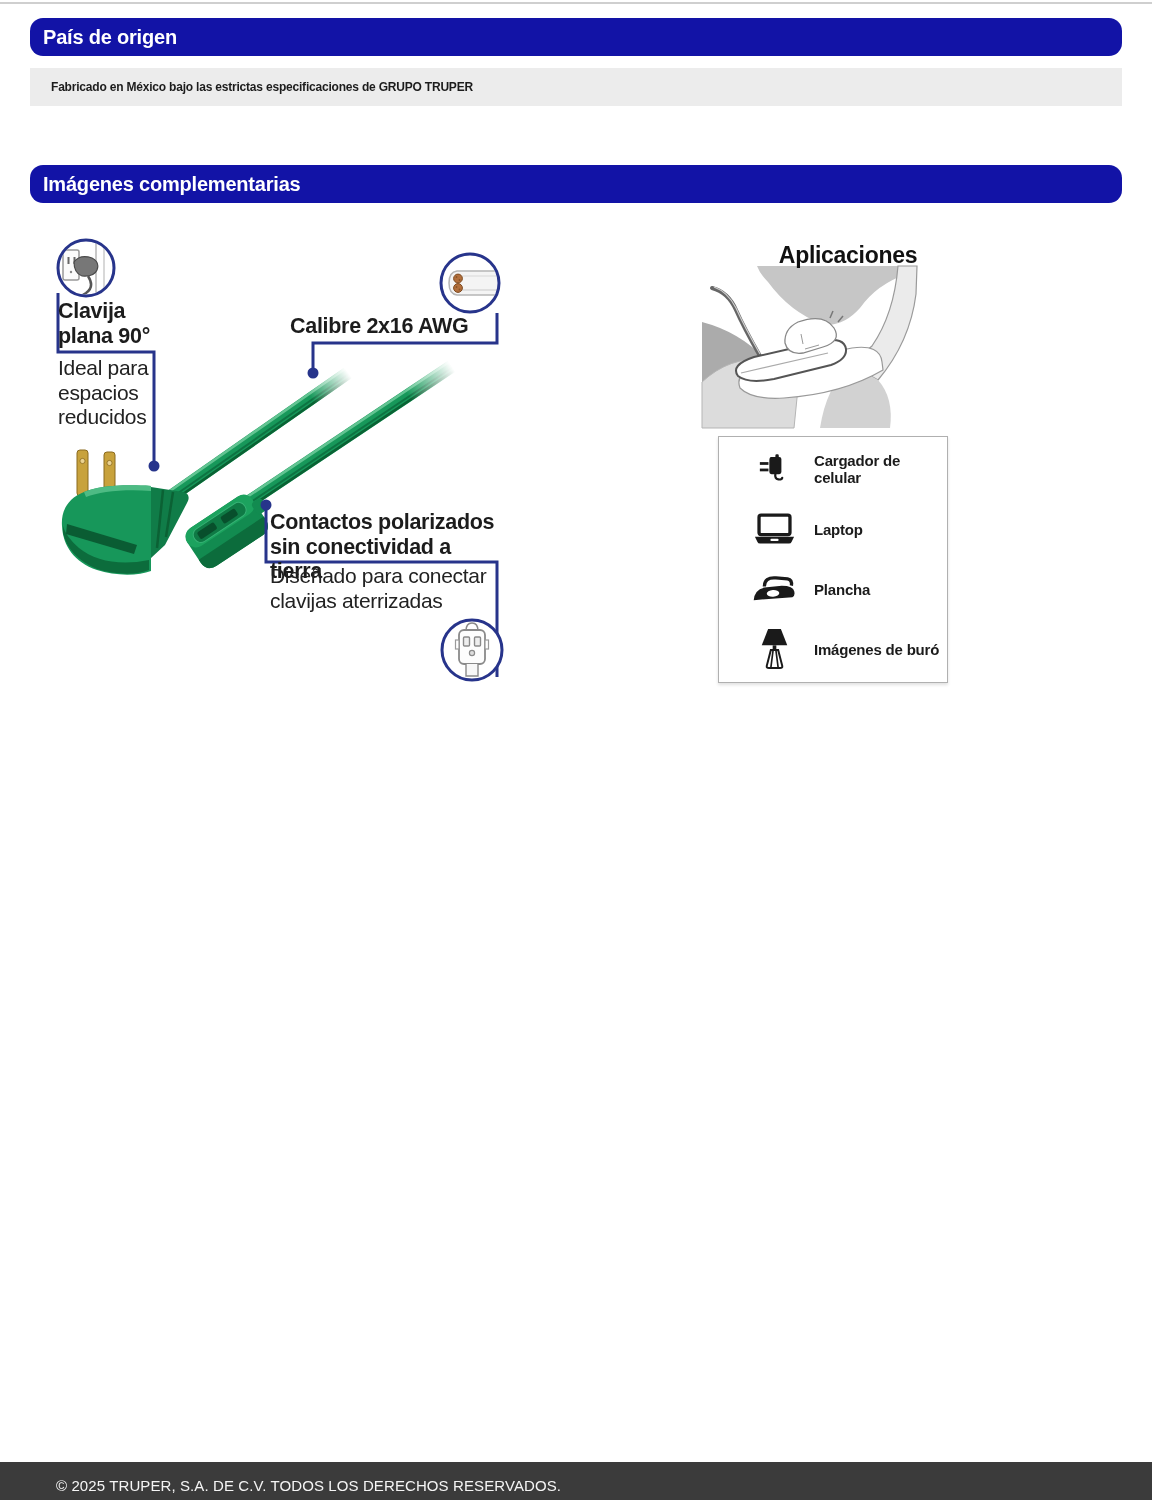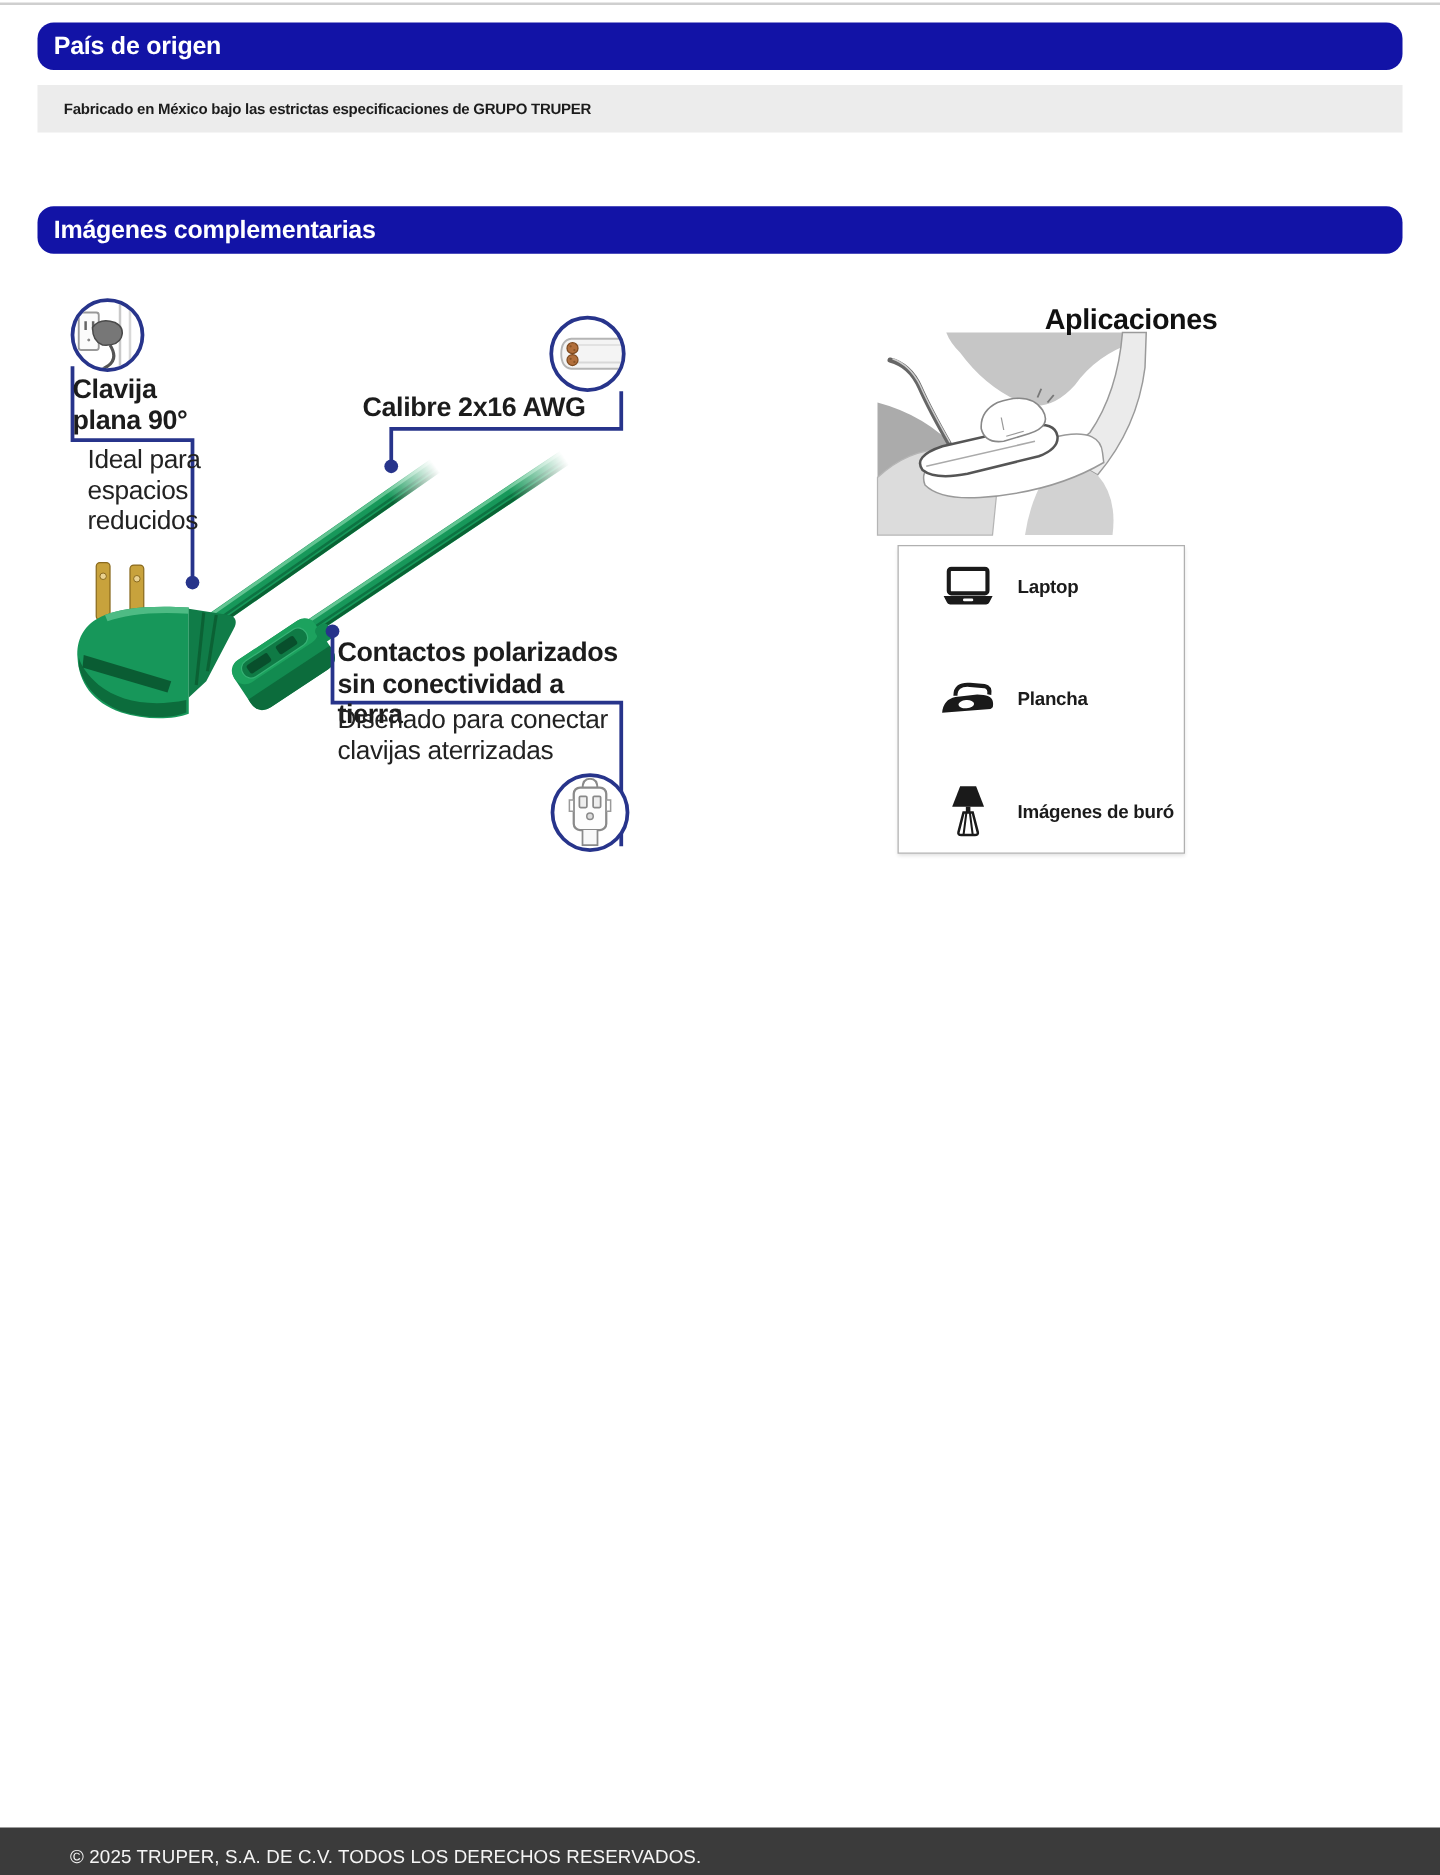--- a/index.html
+++ b/index.html
@@ -20,21 +20,21 @@
   .gray-bar{
     left:30px;top:68px;width:1092px;height:38px;background:#ececec;
     display:flex;align-items:center;padding-left:21px;box-sizing:border-box;
   }
   .gray-bar .gray-text{color:#1c1c1c;font-size:12px;font-weight:700;letter-spacing:-0.2px;}
   .diagram-text{color:#1c1c1c;letter-spacing:-0.3px;line-height:24.5px;white-space:pre-line;}
   .dt-bold{font-weight:700;font-size:21.5px;}
   .dt-reg{font-weight:400;font-size:21px;color:#222;}
   .t-right{text-align:left;}
   .apps-title{
-    left:754px;top:242px;width:220px;text-align:right;
+    left:738px;top:242px;width:220px;text-align:center;
     font-size:23px;font-weight:700;color:#111;letter-spacing:-0.3px;
   }
   .apps-box{
     left:718px;top:436px;width:230px;height:247px;background:#ffffff;
     border:1px solid #b0b0b0;box-sizing:border-box;
     display:flex;flex-direction:column;justify-content:space-between;
     padding:9px 0 10px 0;box-shadow:0 2px 3px rgba(0,0,0,0.12);
   }
   .app-row{display:flex;align-items:center;height:46px;padding-left:24px;}
   .app-icon-cell{width:62px;display:flex;align-items:center;justify-content:center;flex:0 0 62px;}
@@ -202,34 +202,45 @@
     <path d="M36,110 Q28,99 52,91 L122,75 Q142,71 144,83 Q145,93 129,99 L72,113 Q46,118 36,110 Z" fill="#ffffff" stroke="#555555" stroke-width="2"></path>
     <path d="M39,107 L126,87" stroke="#aaaaaa" stroke-width="1.2"></path>
     <path d="M96,56 Q122,47 132,62 Q140,75 121,81 L101,87 Q86,89 83,77 Q82,63 96,56 Z" fill="#ffffff" stroke="#888888" stroke-width="1.3"></path>
     <path d="M103,83 L117,79 M101,78 L99,68" stroke="#999999" stroke-width="1" fill="none"></path>
     <path d="M128,52 L131,45 M136,56 L141,50" stroke="#777777" stroke-width="1.5" fill="none"></path>
   </g>
 </svg>
 
 <div class="abs diagram-text dt-bold" style="left:58px;top:299px;">Clavija
 plana 90°</div>
-<div class="abs diagram-text dt-reg" style="left:70px;top:356px;">Ideal para
+<div class="abs diagram-text dt-reg" style="left:58px;top:356px;">Ideal para
 espacios
 reducidos</div>
 <div class="abs diagram-text dt-bold t-right" style="left:290px;top:314px;width:208px;">Calibre 2x16 AWG</div>
 <div class="abs diagram-text dt-bold t-right" style="left:270px;top:510px;width:228px;">Contactos polarizados
 sin conectividad a tierra</div>
 <div class="abs diagram-text dt-reg t-right" style="left:270px;top:564px;width:228px;">Diseñado para conectar
 clavijas aterrizadas</div>
 
 <div class="abs apps-title">Aplicaciones</div>
 
 <div class="abs apps-box">
   <div class="app-row">
     <span class="app-icon-cell">
+      <svg width="31" height="34" viewBox="0 0 36 36">
+        <rect x="1" y="10" width="10" height="3.2" fill="#1a1a1a"></rect>
+        <rect x="1" y="17.5" width="10" height="3.2" fill="#1a1a1a"></rect>
+        <path d="M14,4 h5 v-1.5 q0,-1.5 1.5,-1.5 h1 q1.5,0 1.5,1.5 V4 h0.5 q2.5,0 2.5,2.5 v15 q0,2.5 -2.5,2.5 h-9 q-2.5,0 -2.5,-2.5 v-13 q0,-4.5 2,-4.5 Z" fill="#1a1a1a"></path>
+        <path d="M19,24 q-1,5 3.5,6 q4,0.8 4.5,-1.8" stroke="#1a1a1a" stroke-width="2.6" fill="none" stroke-linecap="round"></path>
+      </svg>
+    </span>
+    <span class="app-label">Cargador de celular</span>
+  </div>
+  <div class="app-row">
+    <span class="app-icon-cell">
       <svg width="45" height="33" viewBox="0 0 40 32">
         <rect x="5" y="2" width="30" height="19" rx="2" fill="none" stroke="#1a1a1a" stroke-width="3.2"></rect>
         <path d="M1,23 h38 l-2.5,5 q-0.5,1.6 -2.5,1.6 h-28 q-2,0 -2.5,-1.6 Z" fill="#1a1a1a"></path>
         <rect x="16" y="25" width="8" height="2.2" rx="1.1" fill="#ffffff"></rect>
       </svg>
     </span>
     <span class="app-label">Laptop</span>
   </div>
   <div class="app-row">
     <span class="app-icon-cell">

